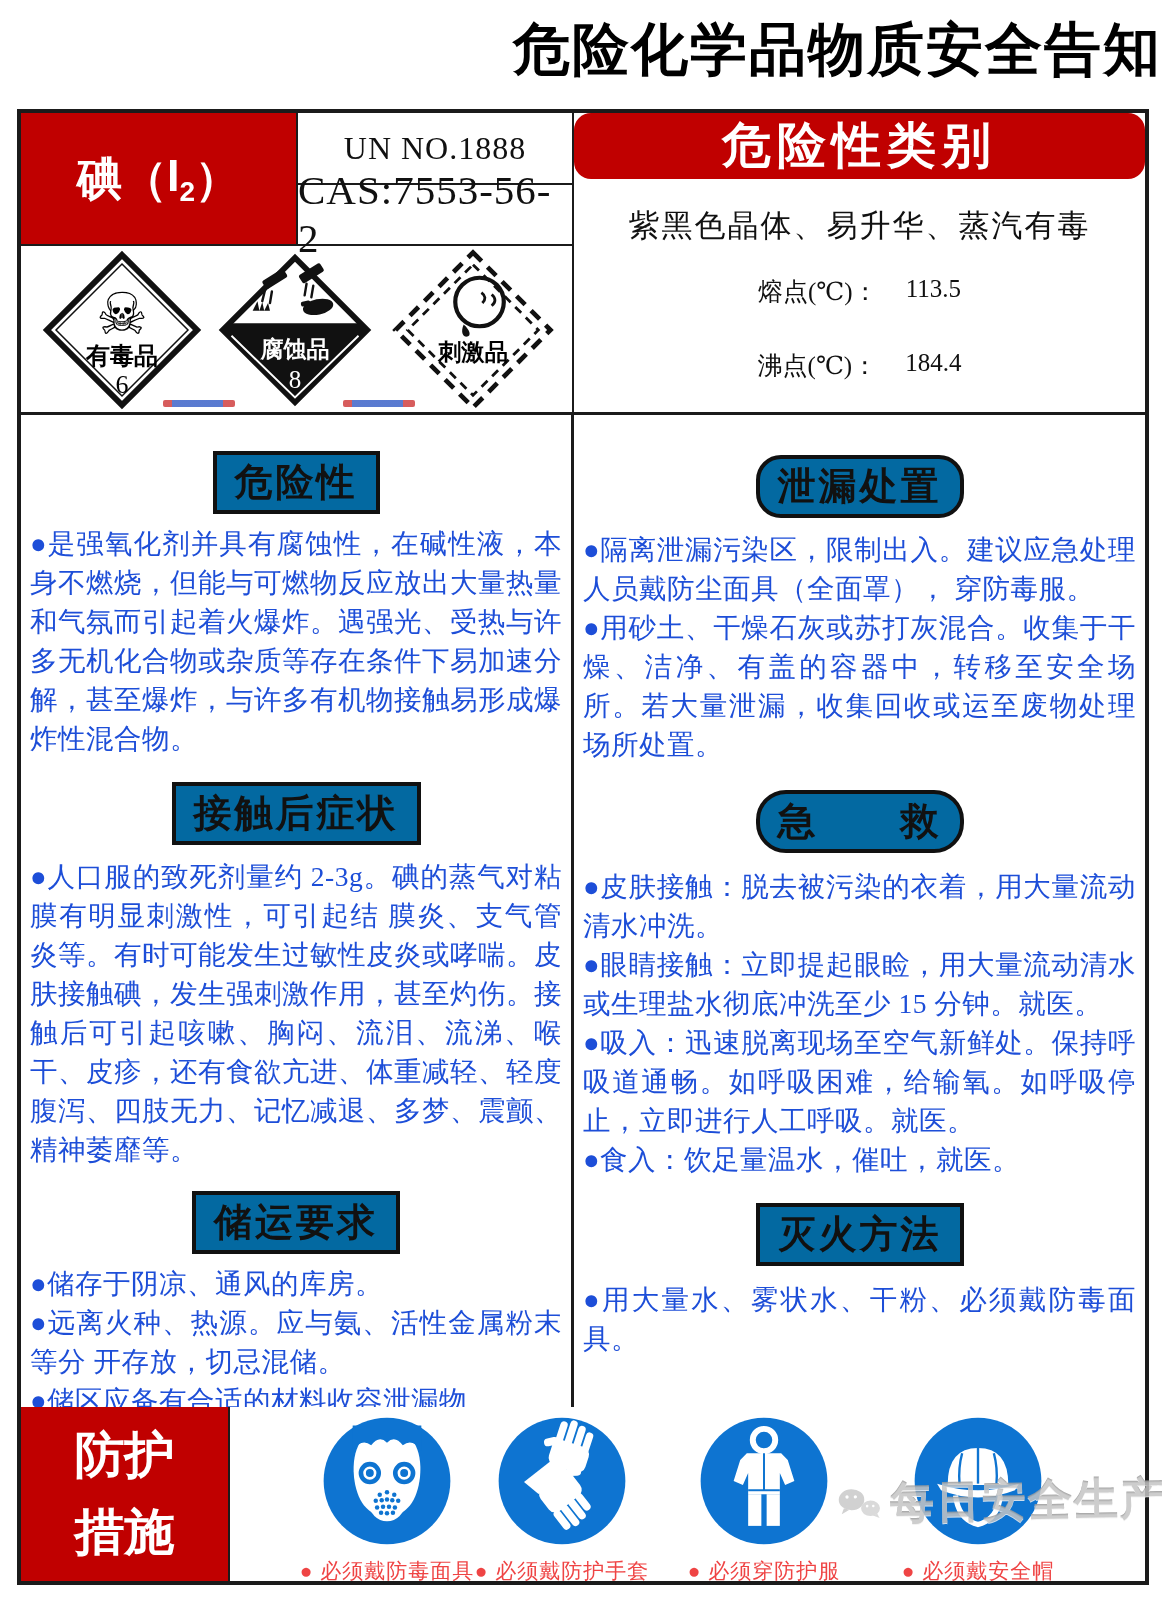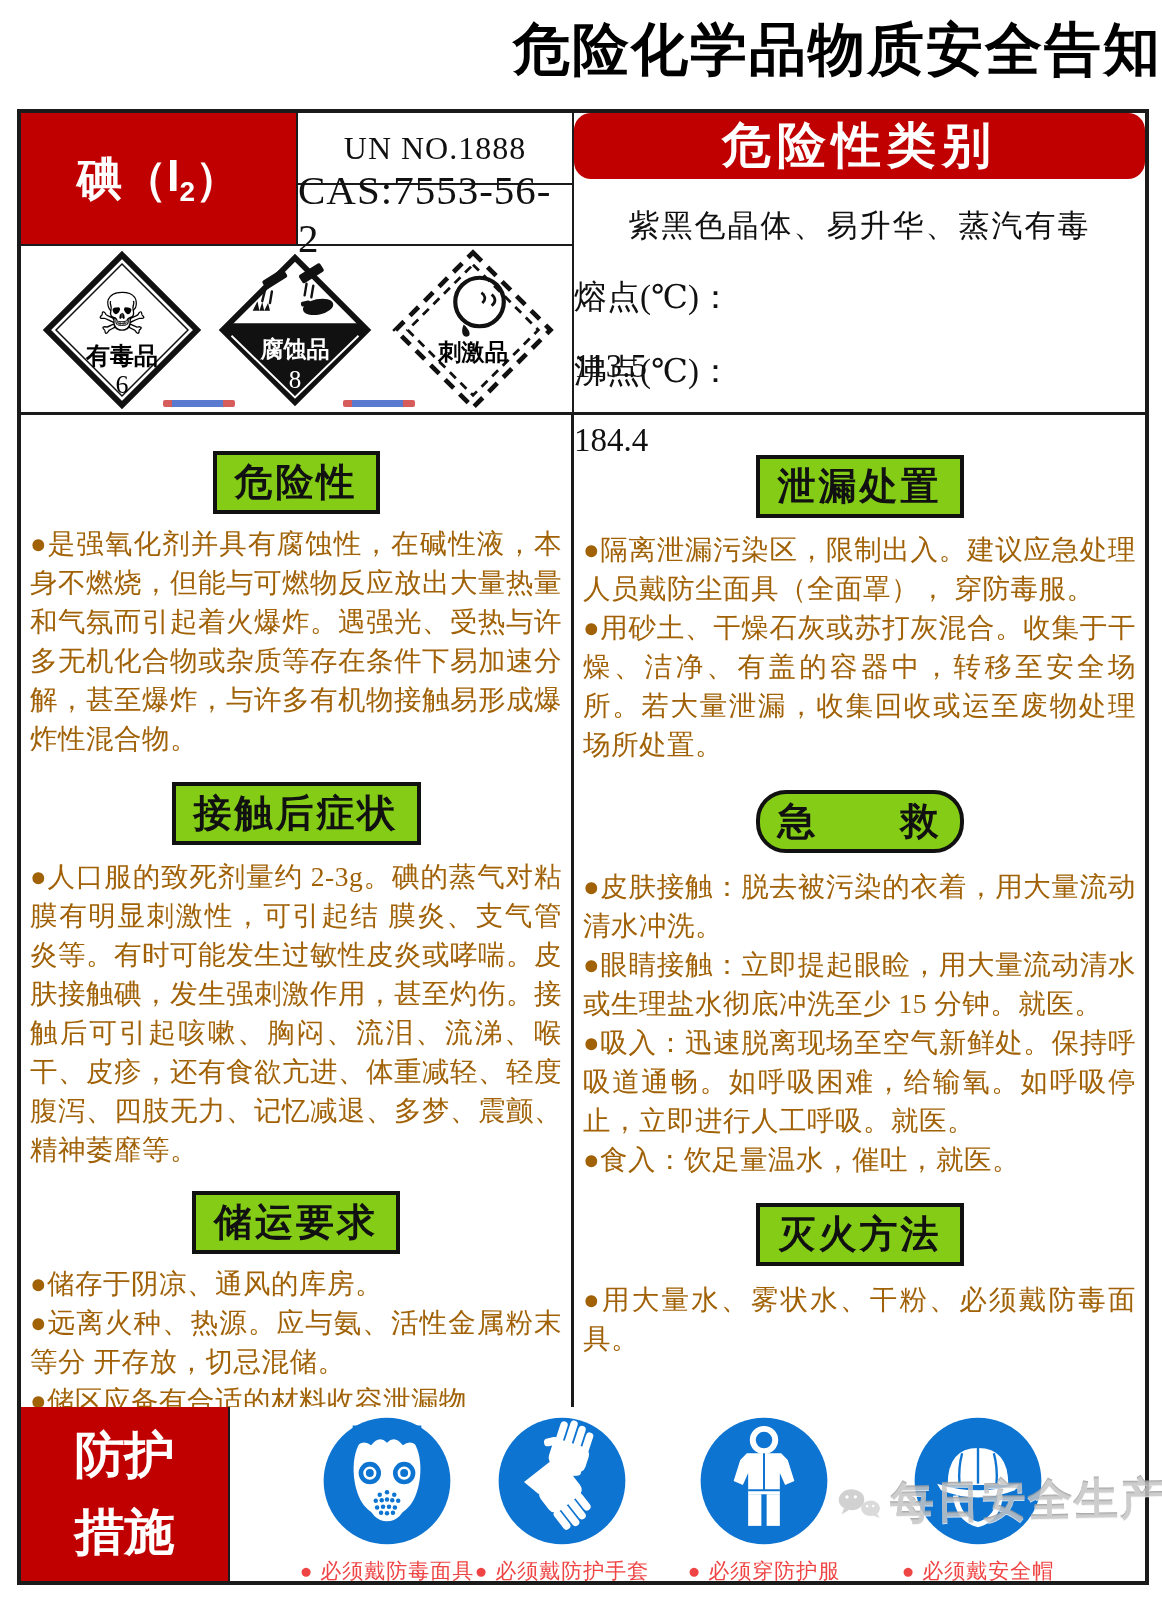--- a/index.html
+++ b/index.html
@@ -19,39 +19,39 @@
   .name-cell sub{font-size:28px;}
   .un-cell{left:277px;top:0;width:276px;height:72px;border-right:2px solid #1b1b1b;border-bottom:2px solid #1b1b1b;
         display:flex;align-items:center;justify-content:center;font-size:32px;white-space:pre;letter-spacing:1px;}
   .cas-cell{left:277px;top:70px;width:276px;height:63px;border-right:2px solid #1b1b1b;border-bottom:2px solid #1b1b1b;
         display:flex;align-items:center;justify-content:center;font-size:41px;letter-spacing:1px;}
   .icons-cell{left:0;top:133px;width:553px;height:169px;border-right:2px solid #1b1b1b;border-bottom:3px solid #1b1b1b;}
   .hazdesc-cell{left:553px;top:0;width:571px;height:302px;border-bottom:3px solid #1b1b1b;}
   .hazhdr{position:absolute;left:0;top:0;width:100%;height:66px;display:flex;align-items:center;justify-content:center;
         font-family:"Liberation Sans","DejaVu Sans",sans-serif;font-weight:bold;font-size:49px;letter-spacing:6px;border-radius:17px;}
   .hazline1{position:absolute;left:0;top:92px;width:100%;text-align:center;font-size:31px;letter-spacing:2px;}
-  .propline{position:absolute;left:0;width:100%;display:flex;justify-content:center;gap:28px;font-size:33px;flex-direction:column;}
+  .propline{position:absolute;left:0;width:100%;display:flex;justify-content:center;gap:28px;font-size:25px;}
   .prop1{top:162px;} .prop2{top:236px;}
   
   .diamond{position:absolute;top:4px;}
   .d1{left:20px;} .d2{left:196px;top:7px;} .d3{left:362px;top:0px;}
   svg text{text-anchor:middle;font-family:"Liberation Serif","DejaVu Serif",serif;}
   .tiny-mark{position:absolute;bottom:5px;height:7px;width:72px;opacity:.85;border-radius:2px;
         background:linear-gradient(90deg,#d04040 0 12%,#3d63c8 12% 84%,#d04040 84%);}
   .tm1{left:142px;} .tm2{left:322px;}
   
   .col{position:absolute;top:302px;height:992px;box-sizing:border-box;overflow:hidden;padding:0 9px;}
   .col-left{left:0;width:553px;border-right:3px solid #1b1b1b;}
   .col-right{left:553px;width:571px;}
-  .sec-box{display:block;width:max-content;margin:0 auto;border:4px solid #111;background:#84cc16;
+  .sec-box{display:block;width:max-content;margin:0 auto;border:4px solid #111;background:#0369a1;
         padding:2px 18px;font-family:"Liberation Sans","DejaVu Sans",sans-serif;font-weight:bold;
         font-size:38px;letter-spacing:3px;white-space:pre;}
-  .para{font-size:27.5px;line-height:39px;text-align:justify;letter-spacing:0.5px;color:#a16207;}
+  .para{font-size:27.5px;line-height:39px;text-align:justify;letter-spacing:0.5px;color:#1d4ed8;}
   .mt-a{margin-top:36px;} .mt-b{margin-top:10px;} .mt-c{margin-top:24px;} .mt-d{margin-top:12px;}
-  .mt-e{margin-top:22px;} .mt-f{margin-top:40px;} .mt-g{margin-top:26px;border-radius:30px;} .mt-h{margin-top:14px;}
+  .mt-e{margin-top:22px;} .mt-f{margin-top:40px;border-radius:25px;} .mt-g{margin-top:26px;border-radius:30px;} .mt-h{margin-top:14px;}
   
   .prot-cell{left:0;top:1294px;width:209px;height:174px;border-right:2px solid #1b1b1b;
         display:flex;flex-direction:column;align-items:center;justify-content:center;gap:10px;
         font-family:"Liberation Sans","DejaVu Sans",sans-serif;font-weight:bold;font-size:50px;}
   .proticons-cell{left:209px;top:1294px;width:915px;height:174px;}
   .picon{position:absolute;top:8px;width:132px;height:132px;}
   .plabel{position:absolute;top:150px;transform:translateX(-50%);white-space:nowrap;
         font-family:"Liberation Sans","DejaVu Sans",sans-serif;font-size:21px;color:#ef4444;letter-spacing:1px;}
   
   .watermark{position:absolute;left:836px;top:1468px;width:330px;display:flex;align-items:center;gap:4px;

